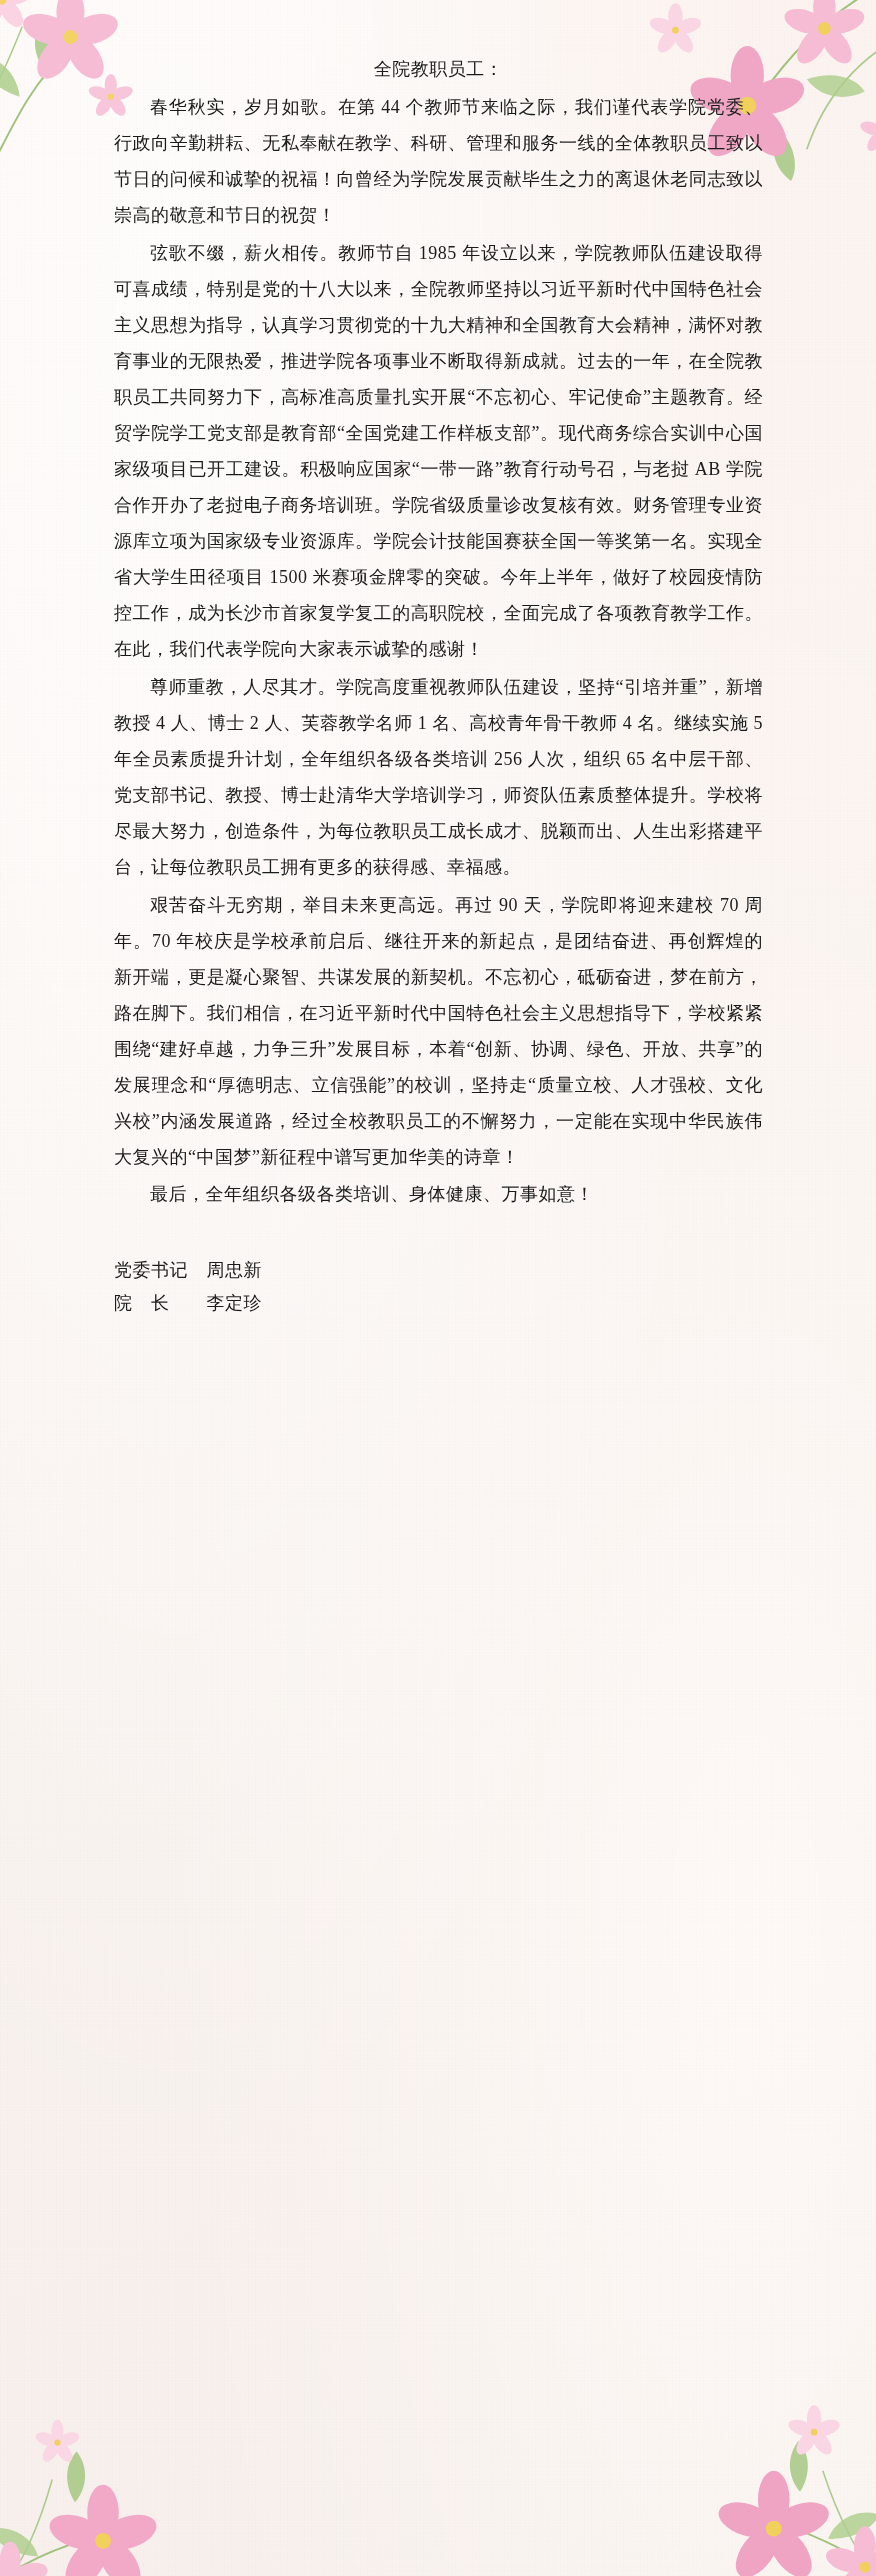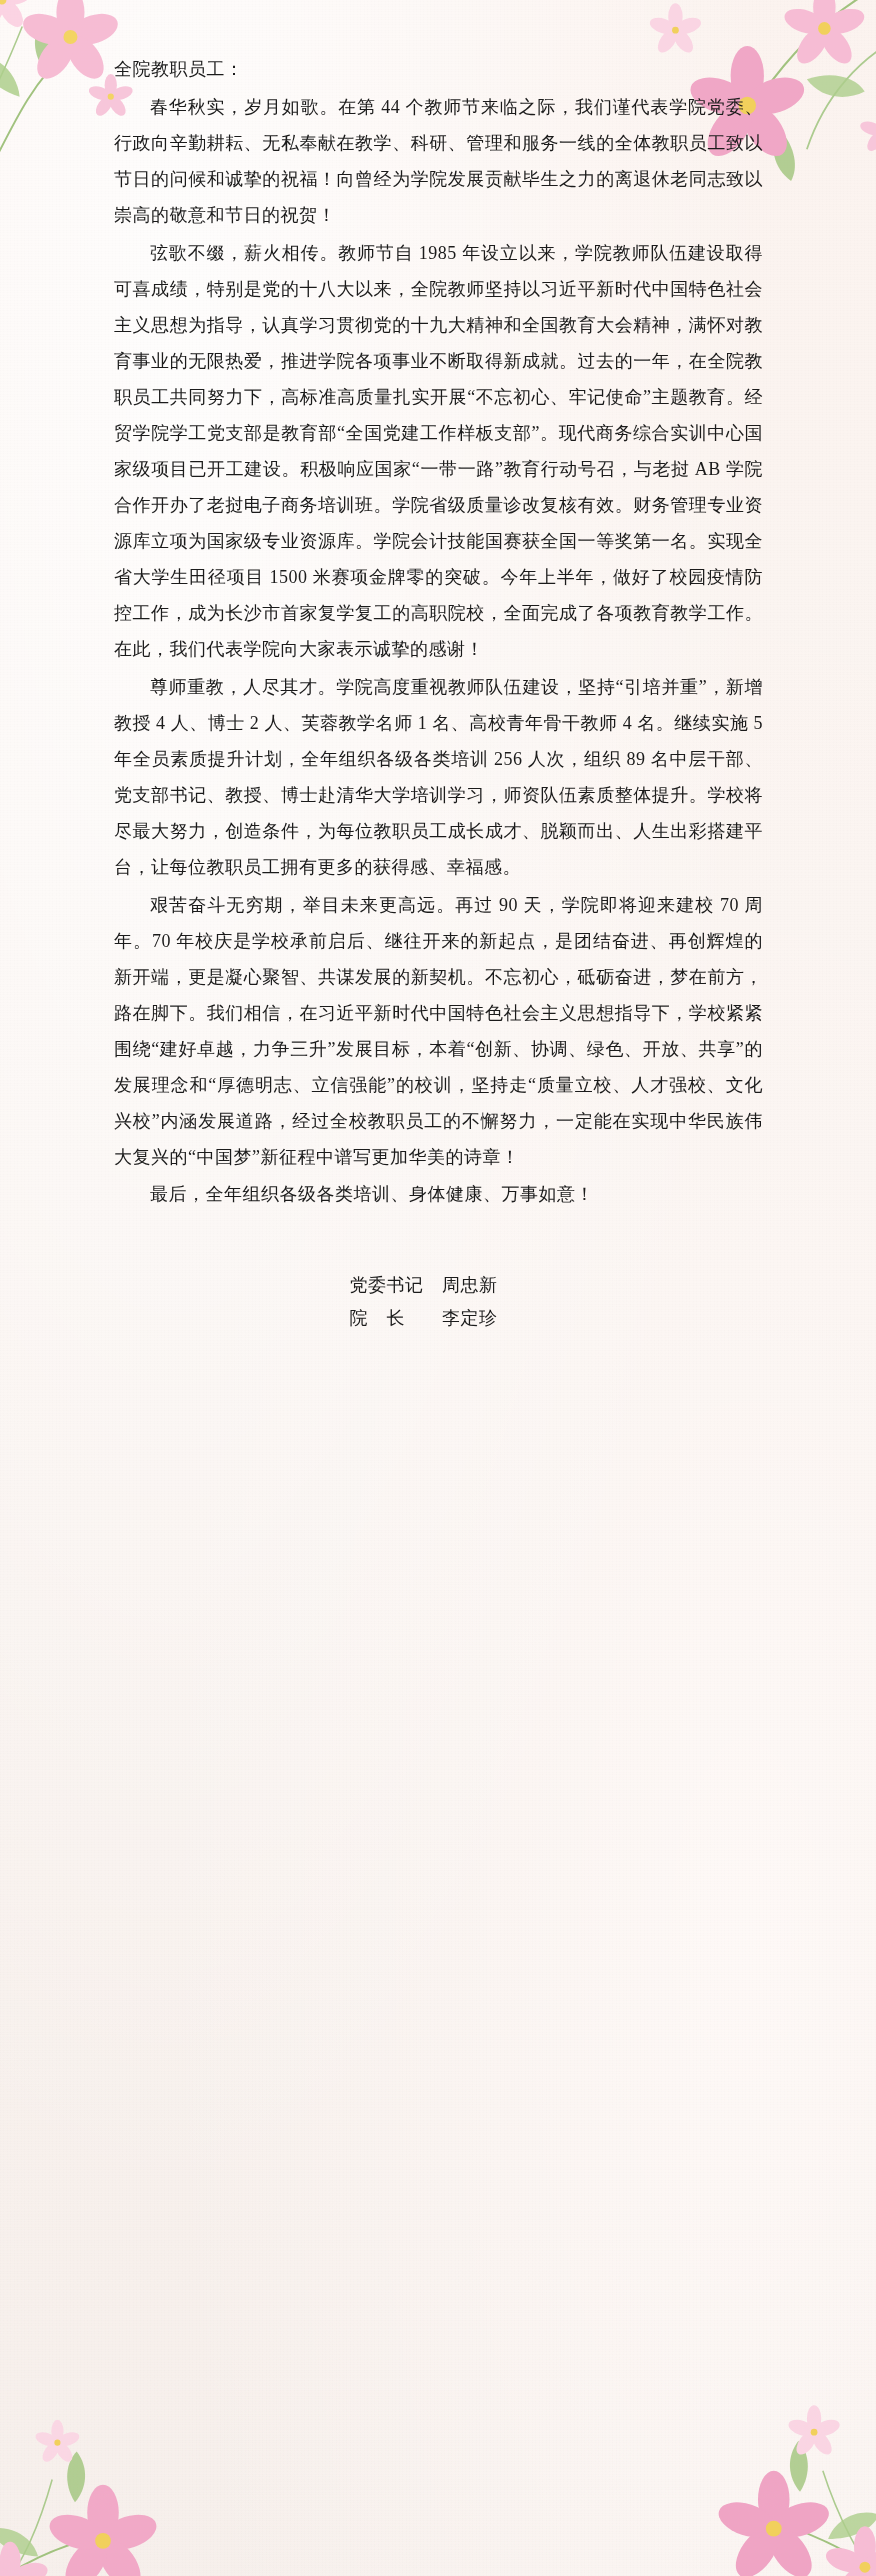--- a/index.html
+++ b/index.html
@@ -51,36 +51,37 @@
     left: 114px;
     top: 54px;
     width: 649px;
     color: #1b1b1b;
   }
   .salutation {
     font-size: 18px;
     line-height: 30px;
     letter-spacing: 0.5px;
     margin-bottom: 5.3px;
+    text-align: center;
   }
   .para {
     font-size: 18px;
     line-height: 36px;
     letter-spacing: 0.5px;
     text-align: justify;
     text-justify: inter-ideograph;
     text-indent: 2em;
     margin: 0 0 1.8px 0;
   }
   .signature {
-    margin-top: 57px;
+    margin-top: 42px;
     font-size: 18px;
     line-height: 33px;
     letter-spacing: 0.5px;
-    text-align: center;
+    text-align: left;
     padding-right: 30px;
   }
   .sig-line { white-space: pre; }
 </style>
 </head>
 <body>
 
 <div class="page">
   <div class="paper-grain"></div>
 
@@ -263,21 +264,21 @@
         <circle cx="0" cy="0" r="7" fill="#f1cf55"></circle>
       </g>
     </g>
   </svg>
 
   <div class="letter">
     <div class="salutation">全院教职员工：</div>
 
     <p class="para">春华秋实，岁月如歌。在第 44 个教师节来临之际，我们谨代表学院党委、行政向辛勤耕耘、无私奉献在教学、科研、管理和服务一线的全体教职员工致以节日的问候和诚挚的祝福！向曾经为学院发展贡献毕生之力的离退休老同志致以崇高的敬意和节日的祝贺！</p>
     <p class="para">弦歌不缀，薪火相传。教师节自 1985 年设立以来，学院教师队伍建设取得可喜成绩，特别是党的十八大以来，全院教师坚持以习近平新时代中国特色社会主义思想为指导，认真学习贯彻党的十九大精神和全国教育大会精神，满怀对教育事业的无限热爱，推进学院各项事业不断取得新成就。过去的一年，在全院教职员工共同努力下，高标准高质量扎实开展“不忘初心、牢记使命”主题教育。经贸学院学工党支部是教育部“全国党建工作样板支部”。现代商务综合实训中心国家级项目已开工建设。积极响应国家“一带一路”教育行动号召，与老挝 AB 学院合作开办了老挝电子商务培训班。学院省级质量诊改复核有效。财务管理专业资源库立项为国家级专业资源库。学院会计技能国赛获全国一等奖第一名。实现全省大学生田径项目 1500 米赛项金牌零的突破。今年上半年，做好了校园疫情防控工作，成为长沙市首家复学复工的高职院校，全面完成了各项教育教学工作。在此，我们代表学院向大家表示诚挚的感谢！</p>
-    <p class="para">尊师重教，人尽其才。学院高度重视教师队伍建设，坚持“引培并重”，新增教授 4 人、博士 2 人、芙蓉教学名师 1 名、高校青年骨干教师 4 名。继续实施 5 年全员素质提升计划，全年组织各级各类培训 256 人次，组织 89 名中层干部、党支部书记、教授、博士赴清华大学培训学习，师资队伍素质整体提升。学校将尽最大努力，创造条件，为每位教职员工成长成才、脱颖而出、人生出彩搭建平台，让每位教职员工拥有更多的获得感、幸福感。</p>
+    <p class="para">尊师重教，人尽其才。学院高度重视教师队伍建设，坚持“引培并重”，新增教授 4 人、博士 2 人、芙蓉教学名师 1 名、高校青年骨干教师 4 名。继续实施 5 年全员素质提升计划，全年组织各级各类培训 256 人次，组织 65 名中层干部、党支部书记、教授、博士赴清华大学培训学习，师资队伍素质整体提升。学校将尽最大努力，创造条件，为每位教职员工成长成才、脱颖而出、人生出彩搭建平台，让每位教职员工拥有更多的获得感、幸福感。</p>
     <p class="para">艰苦奋斗无穷期，举目未来更高远。再过 90 天，学院即将迎来建校 70 周年。70 年校庆是学校承前启后、继往开来的新起点，是团结奋进、再创辉煌的新开端，更是凝心聚智、共谋发展的新契机。不忘初心，砥砺奋进，梦在前方，路在脚下。我们相信，在习近平新时代中国特色社会主义思想指导下，学校紧紧围绕“建好卓越，力争三升”发展目标，本着“创新、协调、绿色、开放、共享”的发展理念和“厚德明志、立信强能”的校训，坚持走“质量立校、人才强校、文化兴校”内涵发展道路，经过全校教职员工的不懈努力，一定能在实现中华民族伟大复兴的“中国梦”新征程中谱写更加华美的诗章！</p>
     <p class="para">最后，全年组织各级各类培训、身体健康、万事如意！</p>
 
     <div class="signature">
       <div class="sig-line">党委书记　周忠新</div>
       <div class="sig-line">院　长　　李定珍</div>
     </div>
   </div>
 </div>
 

